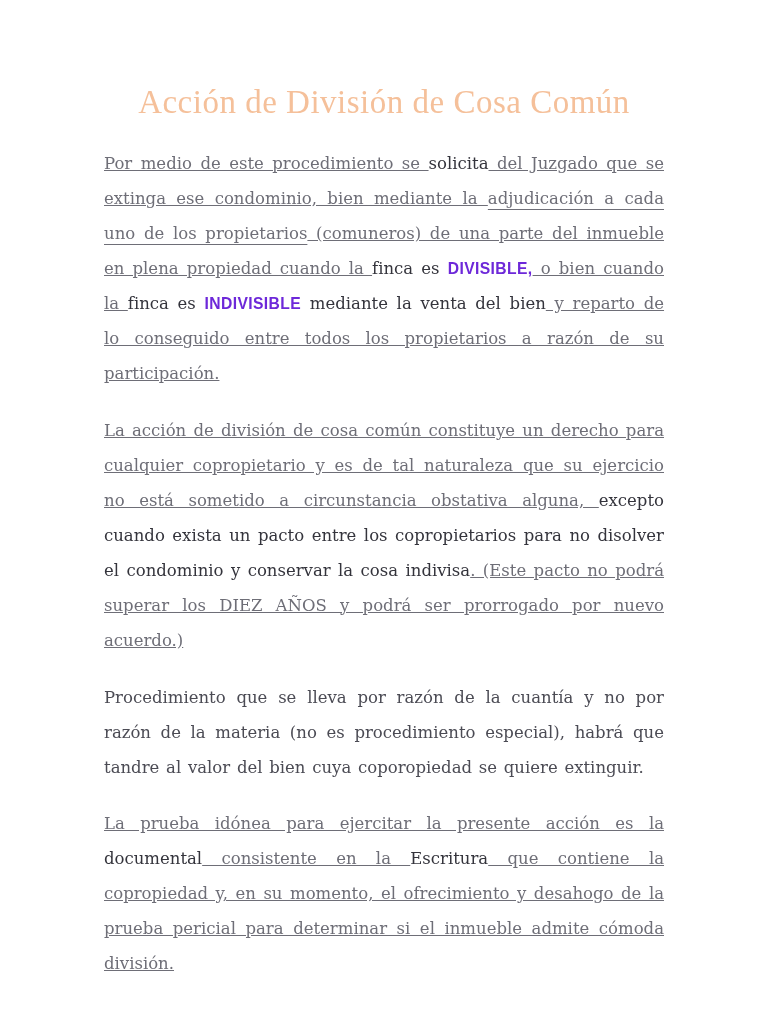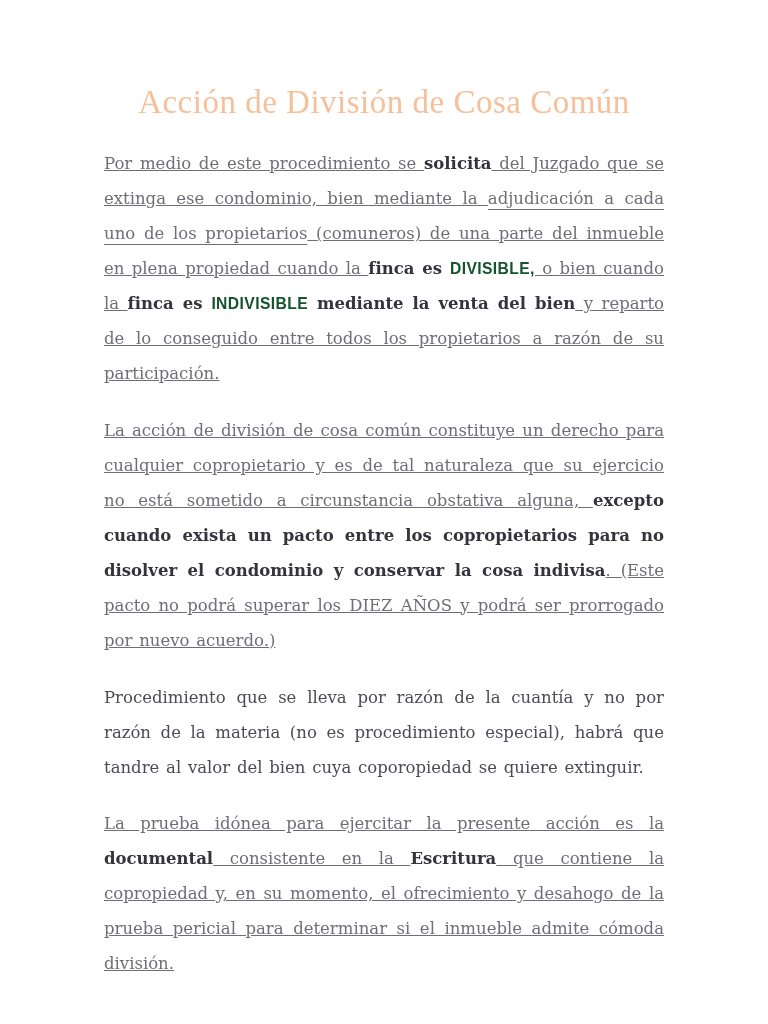--- a/index.html
+++ b/index.html
@@ -33,29 +33,29 @@
     text-align: justify;
     color: #6e6e77;
     word-spacing: 1.5px;
     margin: 0 0 22px 0;
   }
   .para.medium .seg-m {
     color: #4b4b54;
     font-weight: 400;
   }
   .seg-r { color: #6e6e77; text-decoration: underline; }
-  .seg-b { color: #34343c; font-weight: 700; }
+  .seg-b { color: #34343c; font-weight: 400; }
   .seg-u {
     color: #6e6e77;
     text-decoration: underline;
     text-underline-offset: 5px;
     text-decoration-thickness: 1px;
   }
   .seg-blue {
-    color: #14532d;
+    color: #6d28d9;
     font-weight: 700;
     font-family: "Liberation Sans", sans-serif;
     font-size: 0.95em;
     letter-spacing: 0.4px;
   }
 </style>
 </head>
 <body>
 
 <div class="page">

